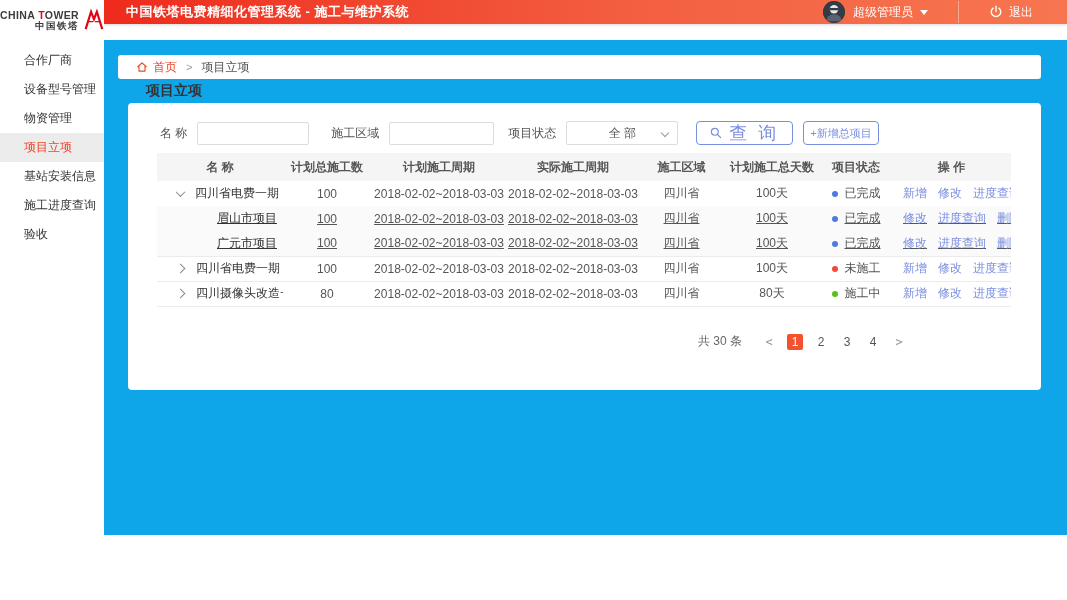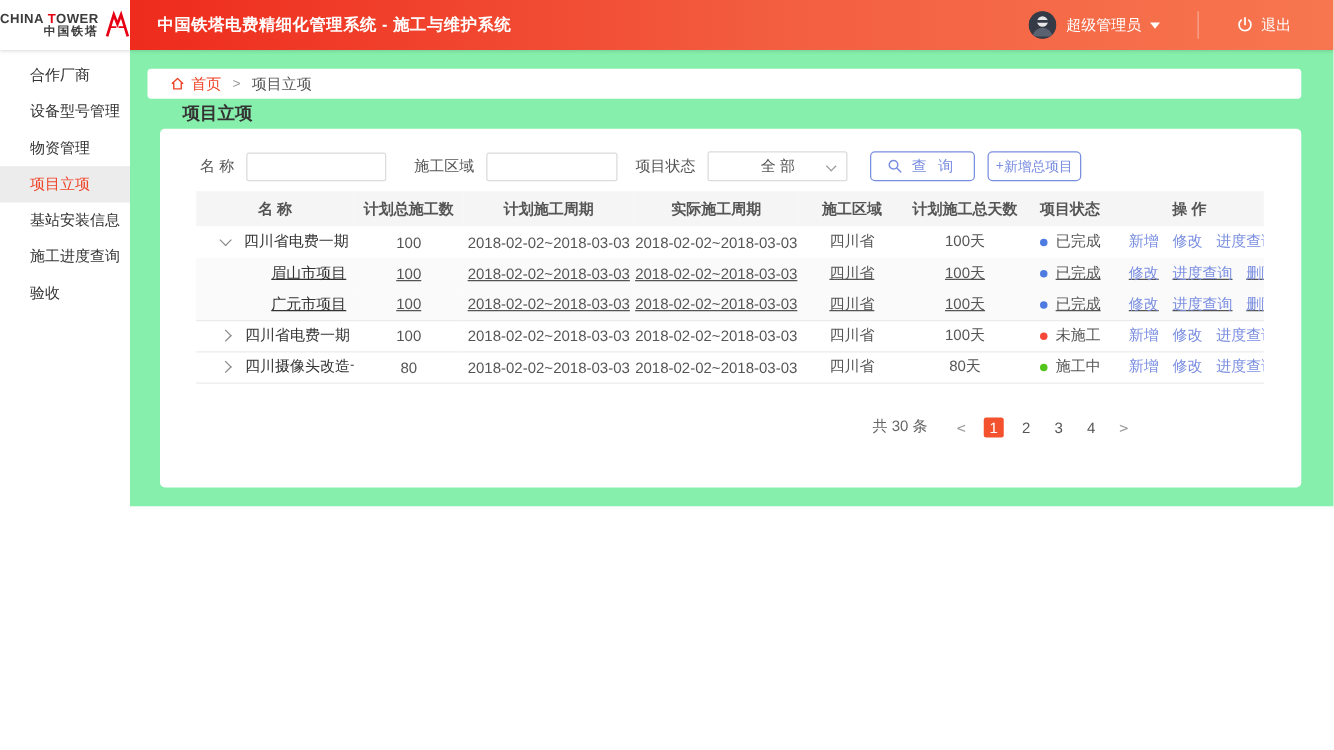--- a/index.html
+++ b/index.html
@@ -1,20 +1,20 @@
 <!DOCTYPE html>
 <html><head>
 <meta charset="utf-8">
 <style>
   * { margin:0; padding:0; box-sizing:border-box; }
   body { background:#fff; font-family:"Liberation Sans", sans-serif; }
   .page { position:relative; width:1067px; height:600px; background:#fff; overflow:hidden; }
 
   
-  .header { position:absolute; top:0; left:0; width:1067px; height:40px; display:flex; z-index:5;
+  .header { position:absolute; top:0; left:0; width:1067px; height:24px; display:flex; z-index:5;
             box-shadow:0 1px 3px rgba(0,0,0,.15); }
   .logo-box { width:104px; height:40px; background:#fff; display:flex; align-items:center; justify-content:center; gap:5px; }
   .logo-text { text-align:right; line-height:1.05; }
   .logo-en { font-size:10.5px; font-weight:bold; color:#3c3c3c; letter-spacing:.4px; white-space:nowrap; }
   .logo-en .t-red { color:#e60012; }
   .logo-cn { font-size:9.5px; font-weight:bold; color:#3c3c3c; letter-spacing:1.5px; }
   .header-main { flex:1; background:linear-gradient(90deg,#ee2b1c 0%,#f35f41 55%,#f7764f 100%);
                  display:flex; align-items:center; color:#fff; }
   .header-title { margin-left:22px; font-size:13px; font-weight:bold; letter-spacing:.5px; }
   .header-right { margin-left:auto; display:flex; align-items:center; padding-right:34px; font-size:12px; }
@@ -24,21 +24,21 @@
                 border-right:4px solid transparent; border-top:5px solid #fff; }
   .hdr-divider { width:1px; height:22px; background:rgba(255,255,255,.4); margin:0 30px; }
   .logout { display:flex; align-items:center; gap:6px; cursor:pointer; }
 
   
   .sidebar { position:absolute; top:40px; left:0; width:104px; height:495px; background:#fff; padding-top:6px; }
   .side-item { height:29px; line-height:29px; padding-left:24px; font-size:12px; color:#333; cursor:pointer; white-space:nowrap; }
   .side-item.active { background:#ececec; color:#ee4428; }
 
   
-  .content { position:absolute; top:40px; left:104px; width:963px; height:365px; background:#86efac; }
+  .content { position:absolute; top:40px; left:104px; width:963px; height:495px; background:#0ea5e9; }
 
   .breadcrumb { position:absolute; left:14px; top:15px; right:26px; height:24px; background:#fff;
                 border-radius:3px; display:flex; align-items:center; padding-left:18px; font-size:12px; color:#555; }
   .bc-home { color:#ee4428; margin-left:5px; }
   .bc-sep { color:#999; margin:0 9px; font-size:11px; }
   .bc-cur { color:#555; }
 
   .page-title { position:absolute; left:42px; top:42px; font-size:14px; font-weight:bold; color:#333; }
 
   .card { position:absolute; left:24px; top:63px; right:26px; height:287px; background:#fff; border-radius:4px; }
@@ -48,21 +48,21 @@
   .f-label { white-space:nowrap; }
   .f-input { width:112px; height:23px; border:1px solid #dcdcdc; border-radius:2px; margin-left:10px;
              font-size:12px; padding:0 6px; color:#333; outline:none; background:#fff; }
   .f-input.area { width:105px; }
   .gap1 { width:22px; } .gap2 { width:14px; }
   .f-select { width:112px; height:24px; border:1px solid #dcdcdc; border-radius:2px; margin-left:10px;
               display:flex; align-items:center; justify-content:center; position:relative; cursor:pointer; color:#555; }
   .sel-chev { position:absolute; right:9px; top:8px; width:6px; height:6px; border-right:1.3px solid #999;
               border-bottom:1.3px solid #999; transform:rotate(45deg); }
   .btn { height:24px; border:1px solid #7a8ee0; color:#7a8ee0; background:#fff; border-radius:4px;
-         display:flex; align-items:center; font-size:12px; cursor:pointer; white-space:nowrap; }
+         display:flex; align-items:center; font-size:18px; cursor:pointer; white-space:nowrap; }
   .btn-search { margin-left:18px; padding:0 13px; gap:7px; letter-spacing:3px; }
   .btn-add { margin-left:10px; padding:0 6px; font-size:11px; }
 
   
   .tbl { position:absolute; left:29px; right:30px; top:50px; border-collapse:collapse; table-layout:fixed; width:854px; }
   .tbl th { height:28px; background:#f5f5f5; font-size:12px; font-weight:bold; color:#555; text-align:center; }
   .tbl td { height:25px; font-size:12px; color:#555; text-align:center; white-space:nowrap; overflow:hidden; }
   .tbl tr.child td { background:#fafafa;text-decoration:underline; }
   .tbl tr.bordered td { border-bottom:1px solid #ebebeb; }
   td.c-name { text-align:left; padding-left:20px; color:#333; }

